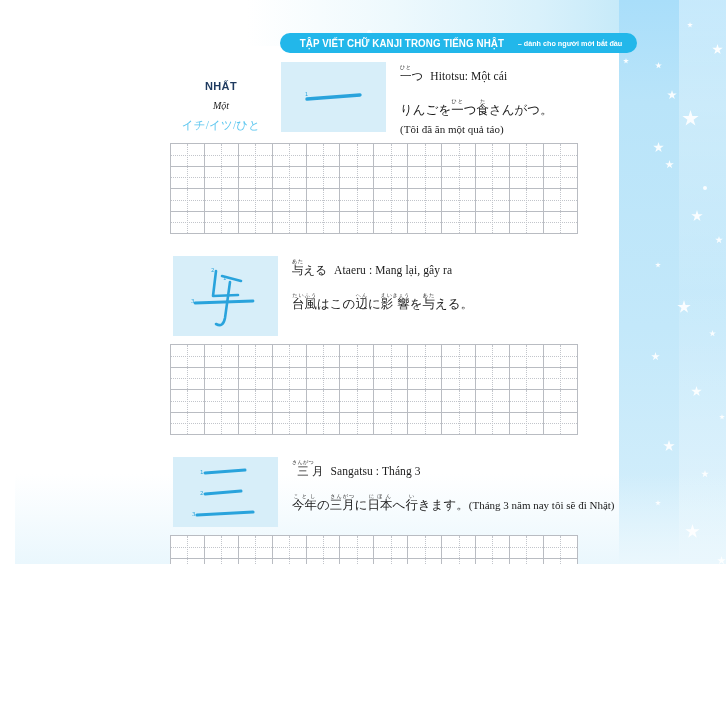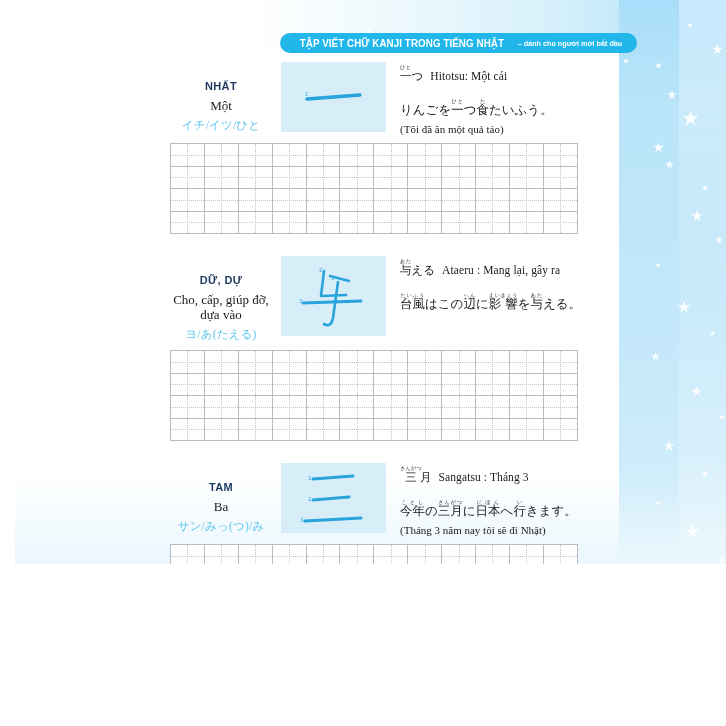--- a/index.html
+++ b/index.html
@@ -128,23 +128,24 @@
   }
   .m-onyomi {
     font-family: "Liberation Sans", sans-serif;
     font-size: 11px;
     font-weight: bold;
     color: #1e3a5f;
     letter-spacing: .4px;
     margin-bottom: 6px;
   }
   .m-vi {
-    font-size: 13px;
+    font-size: 10px;
     color: #1a1a1a;
     line-height: 15px;
+    font-style: italic;
   }
   .m-kana {
     font-size: 11.5px;
     color: #5bc6ef;
     margin-top: 5px;
     letter-spacing: .2px;
     font-family: Liberation Serif, serif;
   }
 
   
@@ -319,21 +320,21 @@
         <text x="24" y="34" font-size="5" fill="#29a3dc" font-family="DejaVu Sans">1</text>
         <path d="M26 37 L79 33" stroke="#29a3dc" stroke-width="3.4" fill="none" stroke-linecap="round"></path>
       </svg>
       </div>
       <div class="examples">
         <div class="ex-line1">
           <span class="jp"><ruby>一<rt>ひと</rt></ruby>つ</span>
           <span class="romaji">Hitotsu: Một cái</span>
         </div>
         <div class="ex-line2">
-          <div class="jp-big"><span>りんごを</span><ruby>一<rt>ひと</rt></ruby><span>つ</span><ruby>食<rt>た</rt></ruby><span>たいふう。</span></div>
+          <div class="jp-big"><span>りんごを</span><ruby>一<rt>ひと</rt></ruby><span>つ</span><ruby>食<rt>た</rt></ruby><span>さんがつ。</span></div>
           <div class="vi-trans">(Tôi đã ăn một quả táo)</div>
         </div>
       </div>
     </div>
     <div class="grid-wrap">
       <table class="grid">
             <tbody>
               <tr>
                 <td></td>
                 <td></td>
@@ -390,28 +391,20 @@
                 <td></td>
                 <td></td>
               </tr>
             </tbody>
           </table>
     </div>
   </div>
       <div style="height: 22px;"></div>
       <div class="entry">
     <div class="entry-head">
-      <div class="meaning">
-        <div class="m-onyomi">DỮ, DỰ</div>
-        <div class="m-vi">
-              <div>Cho, cấp, giúp đỡ,</div>
-              <div>dựa vào</div>
-            </div>
-        <div class="m-kana">ヨ/あ(たえる)</div>
-      </div>
       <div class="kanji-box">
         <svg viewBox="0 0 105 80" height="80" aria-hidden="true">
         <text x="38" y="16" font-size="5.5" fill="#29a3dc" font-family="DejaVu Sans">2</text>
         <text x="50" y="24" font-size="5.5" fill="#29a3dc" font-family="DejaVu Sans">1</text>
         <text x="18" y="47" font-size="5.5" fill="#29a3dc" font-family="DejaVu Sans">3</text>
         <path d="M49 20 L68 25" stroke="#29a3dc" stroke-width="2.6" fill="none" stroke-linecap="round"></path>
         <path d="M43 15 L40 40 L65 39" stroke="#29a3dc" stroke-width="2.6" fill="none" stroke-linecap="round" stroke-linejoin="round"></path>
         <path d="M22 47 L80 45" stroke="#29a3dc" stroke-width="2.8" fill="none" stroke-linecap="round"></path>
         <path d="M57 26 L52 62 Q50 72 43 68" stroke="#29a3dc" stroke-width="2.6" fill="none" stroke-linecap="round"></path>
       </svg>
@@ -485,27 +478,20 @@
                 <td></td>
                 <td></td>
               </tr>
             </tbody>
           </table>
     </div>
   </div>
       <div style="height: 22px;"></div>
       <div class="entry">
     <div class="entry-head">
-      <div class="meaning">
-        <div class="m-onyomi">TAM</div>
-        <div class="m-vi">
-              <div>Ba</div>
-            </div>
-        <div class="m-kana">サン/みっ(つ)/み</div>
-      </div>
       <div class="kanji-box">
         <svg viewBox="0 0 105 70" height="70" aria-hidden="true">
         <text x="27" y="17" font-size="5.5" fill="#29a3dc" font-family="DejaVu Sans">1</text>
         <path d="M32 16 L72 13" stroke="#29a3dc" stroke-width="3" fill="none" stroke-linecap="round"></path>
         <text x="27" y="38" font-size="5.5" fill="#29a3dc" font-family="DejaVu Sans">2</text>
         <path d="M32 37 L68 34" stroke="#29a3dc" stroke-width="3" fill="none" stroke-linecap="round"></path>
         <text x="19" y="59" font-size="5.5" fill="#29a3dc" font-family="DejaVu Sans">3</text>
         <path d="M24 58 L80 55" stroke="#29a3dc" stroke-width="3.2" fill="none" stroke-linecap="round"></path>
       </svg>
       </div>

